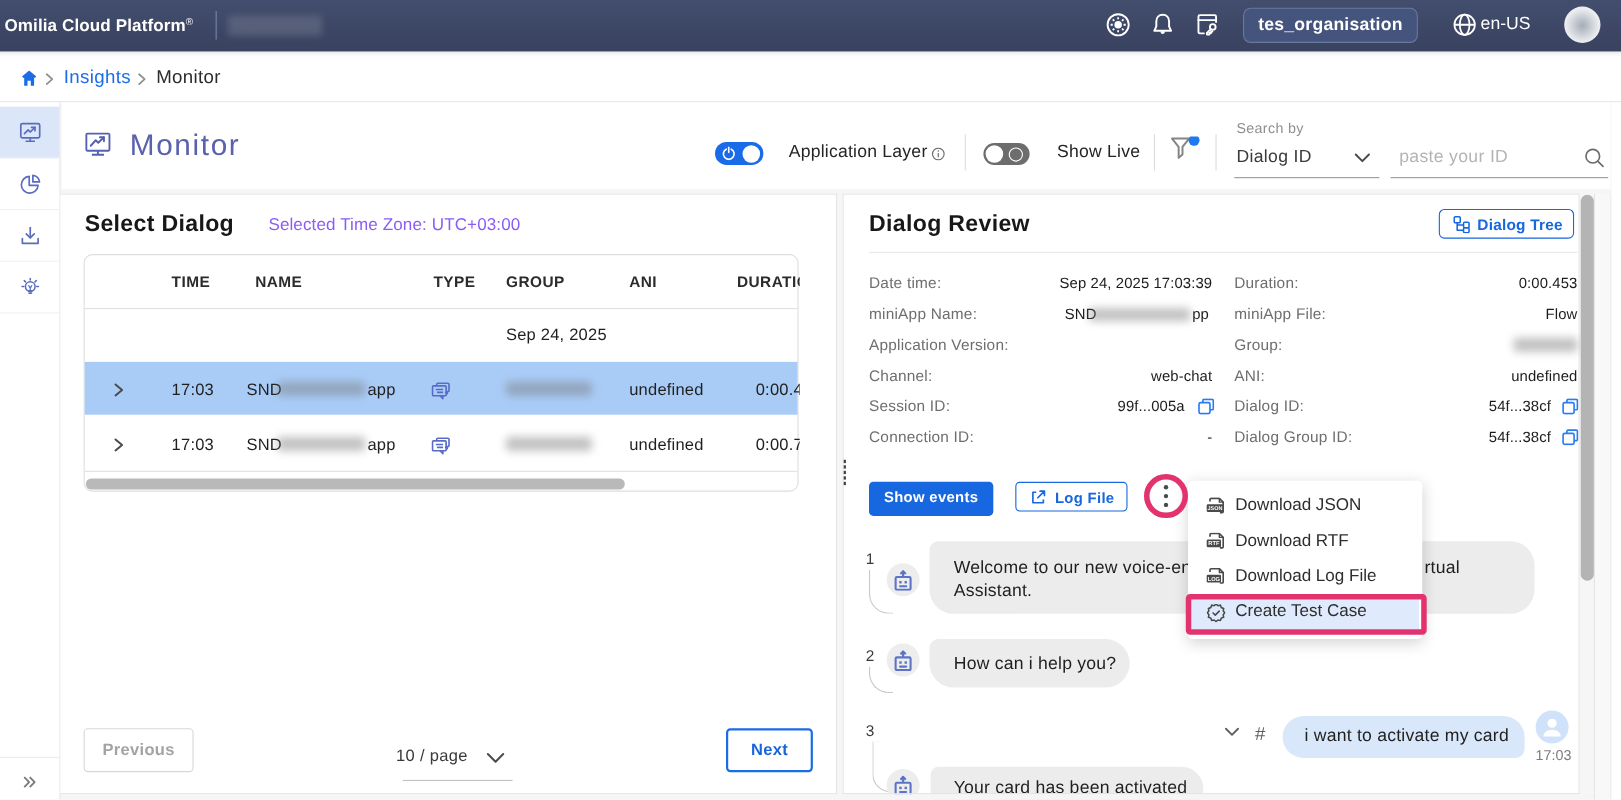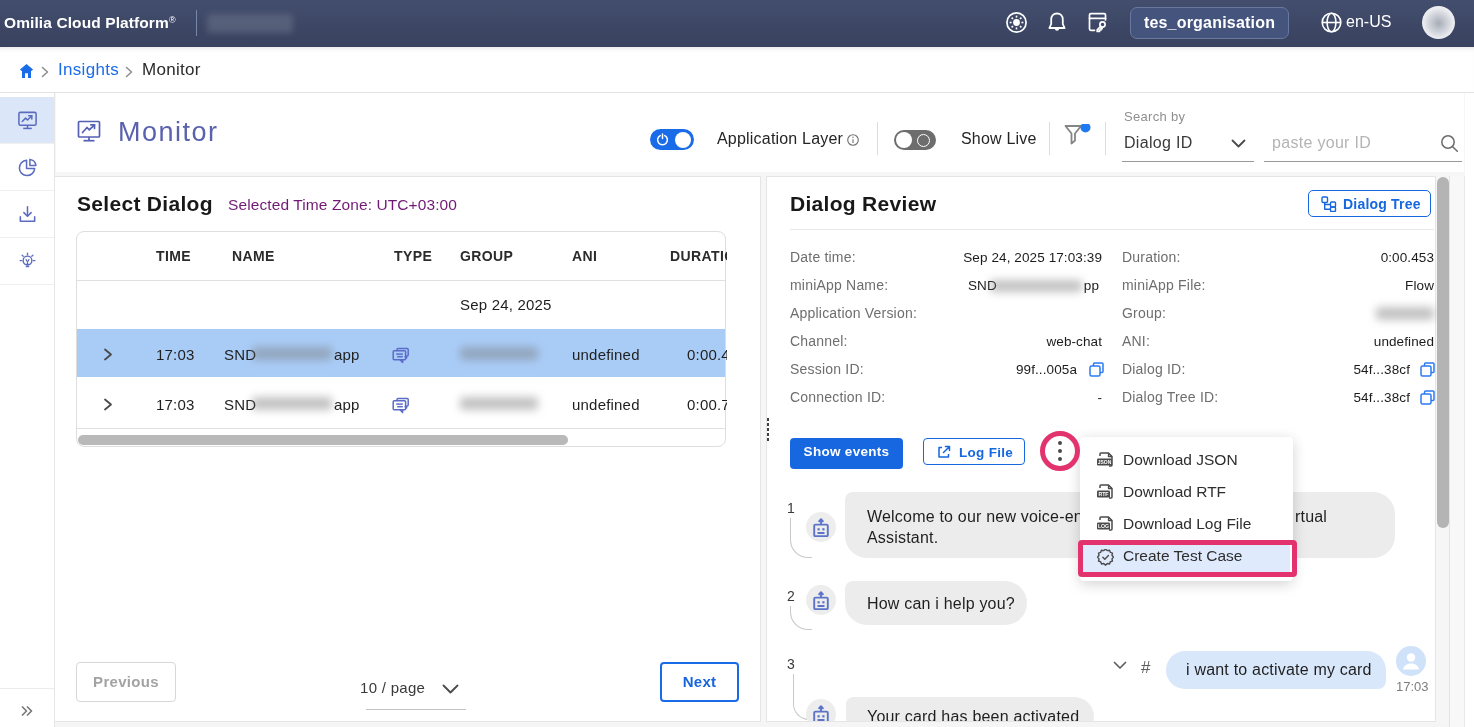--- a/index.html
+++ b/index.html
@@ -253,21 +253,21 @@
       <circle cx="8" cy="8" r="6.2"></circle>
       <line x1="12.7" y1="12.7" x2="17.3" y2="17.3"></line>
     </svg>
   </div>
   <div class="abs underline" style="left:1264px; top:161px; width:198px;"></div>
 
   <div class="abs" id="leftcard"></div>
   <div class="abs" id="rightcard"></div>
 
   <div class="abs h2" style="left:77px; top:192px;">Select Dialog</div>
-  <div class="abs" style="left:228px; top:196px; font-size:15.5px; color:#701a75; letter-spacing:0.1px;">Selected Time Zone: UTC+03:00</div>
+  <div class="abs" style="left:244px; top:196px; font-size:15.5px; color:#8b5cf6; letter-spacing:0.1px;">Selected Time Zone: UTC+03:00</div>
 
   <div class="abs" id="tbl"></div>
   <div class="abs th" style="left:156px;">TIME</div>
   <div class="abs th" style="left:232px;">NAME</div>
   <div class="abs th" style="left:394px;">TYPE</div>
   <div class="abs th" style="left:460px;text-align:center;">GROUP</div>
   <div class="abs th" style="left:572px;">ANI</div>
   <div class="abs th" style="left:670px;">DURATION</div>
   <div class="abs" style="left:77px; top:280px; width:648px; height:1px; background:#e0e0e0;"></div>
   <div class="abs" style="left:460px; top:296px; font-size:15px; color:#1f1f1f; letter-spacing:0.2px;">Sep 24, 2025</div>
@@ -382,21 +382,21 @@
   <div class="abs val" style="left:1210px; top:362px; width:200px;">54f...38cf</div>
   <div class="abs" style="left:1420px; top:362px;" id="cp2">
       <svg width="15" height="15" viewBox="0 0 15 15" fill="none" stroke="#2b7bf3" stroke-width="1.5" stroke-linejoin="round">
       <path d="M4.5 4 L4.5 2 C4.5 1.4 4.9 1 5.5 1 L13 1 C13.6 1 14 1.4 14 2 L14 9.5 C14 10.1 13.6 10.5 13 10.5 L11 10.5" stroke-linecap="round"></path>
       <rect x="1" y="4" width="10" height="10" rx="1.5" fill="#fff"></rect>
     </svg>
     </div>
 
   <div class="abs lbl" style="left:790px; top:389px;">Connection ID:</div>
   <div class="abs val" style="left:902px; top:390px; width:200px;">-</div>
-  <div class="abs lbl" style="left:1122px; top:389px;">Dialog Tree ID:</div>
+  <div class="abs lbl" style="left:1122px; top:389px;">Dialog Group ID:</div>
   <div class="abs val" style="left:1210px; top:390px; width:200px;">54f...38cf</div>
   <div class="abs" style="left:1420px; top:390px;" id="cp3">
       <svg width="15" height="15" viewBox="0 0 15 15" fill="none" stroke="#2b7bf3" stroke-width="1.5" stroke-linejoin="round">
       <path d="M4.5 4 L4.5 2 C4.5 1.4 4.9 1 5.5 1 L13 1 C13.6 1 14 1.4 14 2 L14 9.5 C14 10.1 13.6 10.5 13 10.5 L11 10.5" stroke-linecap="round"></path>
       <rect x="1" y="4" width="10" height="10" rx="1.5" fill="#fff"></rect>
     </svg>
     </div>
 
   <div class="abs btn" style="left:790px; top:438px; width:113px; height:31px; background:#1667e0; color:#fff; font-size:13.5px; line-height:27px; letter-spacing:0.3px;">Show events</div>
   <div class="abs btn" id="logfile" style="left:923px; top:438px; width:102px; height:27px; border:1.5px solid #1667e0;">

